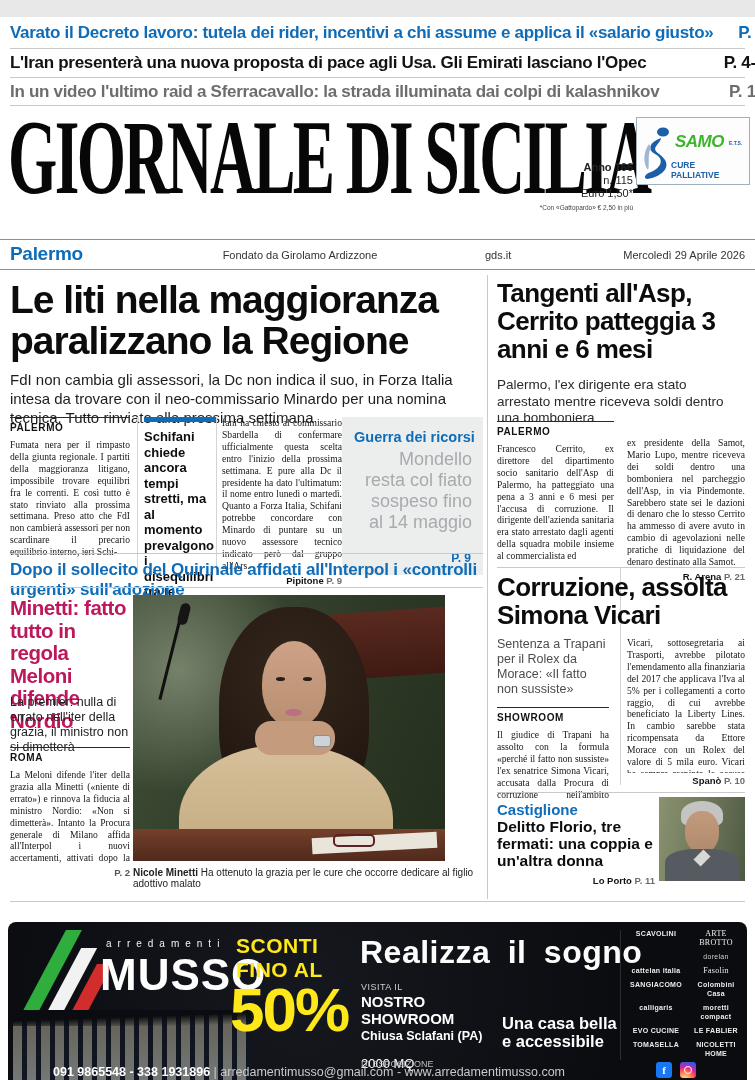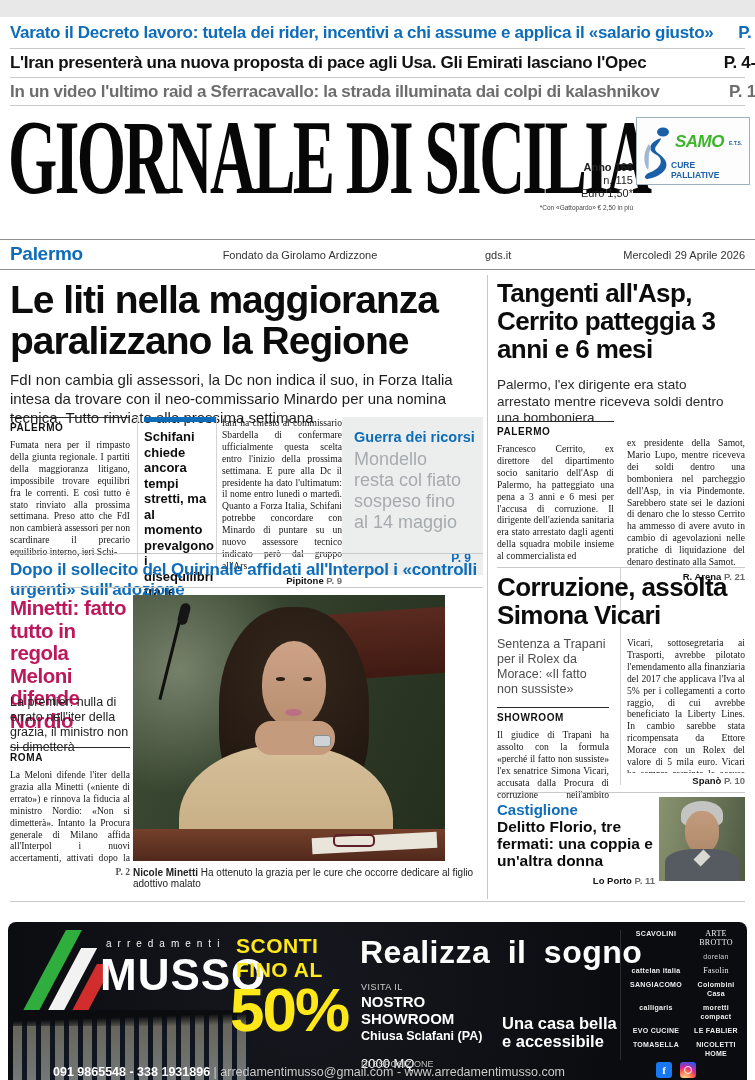--- a/index.html
+++ b/index.html
@@ -43,35 +43,35 @@
   
   #lead{left:10px;top:258px;width:473px;height:306px;}
   #lead-hl{position:absolute;left:0;top:4px;width:473px;font-size:39px;line-height:41px;font-weight:bold;letter-spacing:-1px;color:#0c0c0c;}
   #lead-sub{position:absolute;left:0;top:95px;width:468px;font-size:15px;line-height:19px;color:#1d1d1d;}
   #lead-cols{position:absolute;left:0;top:142px;width:473px;height:162px;}
   .lead-colA{position:absolute;left:0;top:0;width:120px;height:162px;overflow:hidden;}
   .lead-quote{position:absolute;left:134px;top:0;width:72px;}
   .lead-quote .qbar{height:5px;background:#0e6cb8;margin-bottom:7px;}
   .lead-quote .qtxt{font-size:13px;line-height:15.5px;font-weight:bold;color:#0d0d0d;}
   .lead-colC{position:absolute;left:212px;top:0;width:120px;height:162px;}
-  #ricorsi{position:absolute;left:332px;top:0;width:141px;height:158px;background:#eceeee;}
+  #ricorsi{position:absolute;left:332px;top:0;width:141px;height:158px;background:#eceeee;text-align:right;}
   #ricorsi .rk{position:absolute;left:12px;top:12px;font-size:14.5px;font-weight:bold;color:#0e6cb8;}
   #ricorsi .rt{position:absolute;left:12px;top:32px;width:118px;font-size:18px;line-height:21px;color:#a6abae;}
   #ricorsi .rp{position:absolute;right:12px;bottom:10px;font-size:12px;font-weight:bold;color:#0e6cb8;}
 
   
   #strip{left:10px;top:543px;width:473px;font-size:17px;font-weight:bold;color:#0e6cb8;letter-spacing:-0.2px;}
 
   
   #minetti-col{left:10px;top:580px;width:120px;height:282px;}
   #min-hl{font-size:20.5px;line-height:22.5px;font-weight:bold;letter-spacing:-0.5px;color:#be185d;}
   #min-sub{position:absolute;left:0;top:98px;width:120px;font-size:12.5px;line-height:15px;color:#222;}
   #min-kick{position:absolute;left:0;top:150px;width:120px;}
   #min-body{position:absolute;left:0;top:172px;width:120px;height:96px;overflow:hidden;}
-  #min-page{position:absolute;right:0;top:270px;font-size:9.5px;font-weight:bold;color:#555;font-family:Liberation Serif, serif;}
+  #min-page{position:absolute;right:0;top:270px;font-size:9.5px;font-weight:bold;color:#555;}
   #minetti-photo{left:133px;top:578px;width:312px;height:266px;overflow:hidden;background:#333d2a;}
   #caption{left:133px;top:850px;width:350px;font-size:10px;color:#222;}
   #caption b{font-weight:bold;}
 
   
   .ph{position:absolute;}
   #ph-bg{left:0;top:0;right:0;bottom:0;background:
      radial-gradient(circle at 15% 28%, #76816a 0%, rgba(0,0,0,0) 38%),
      linear-gradient(115deg,#42513a 0%,#2e3a26 55%,#232e1d 100%);}
   #ph-wood{right:-14px;top:16px;width:150px;height:66px;background:linear-gradient(#5a2a20,#3f1a12);

